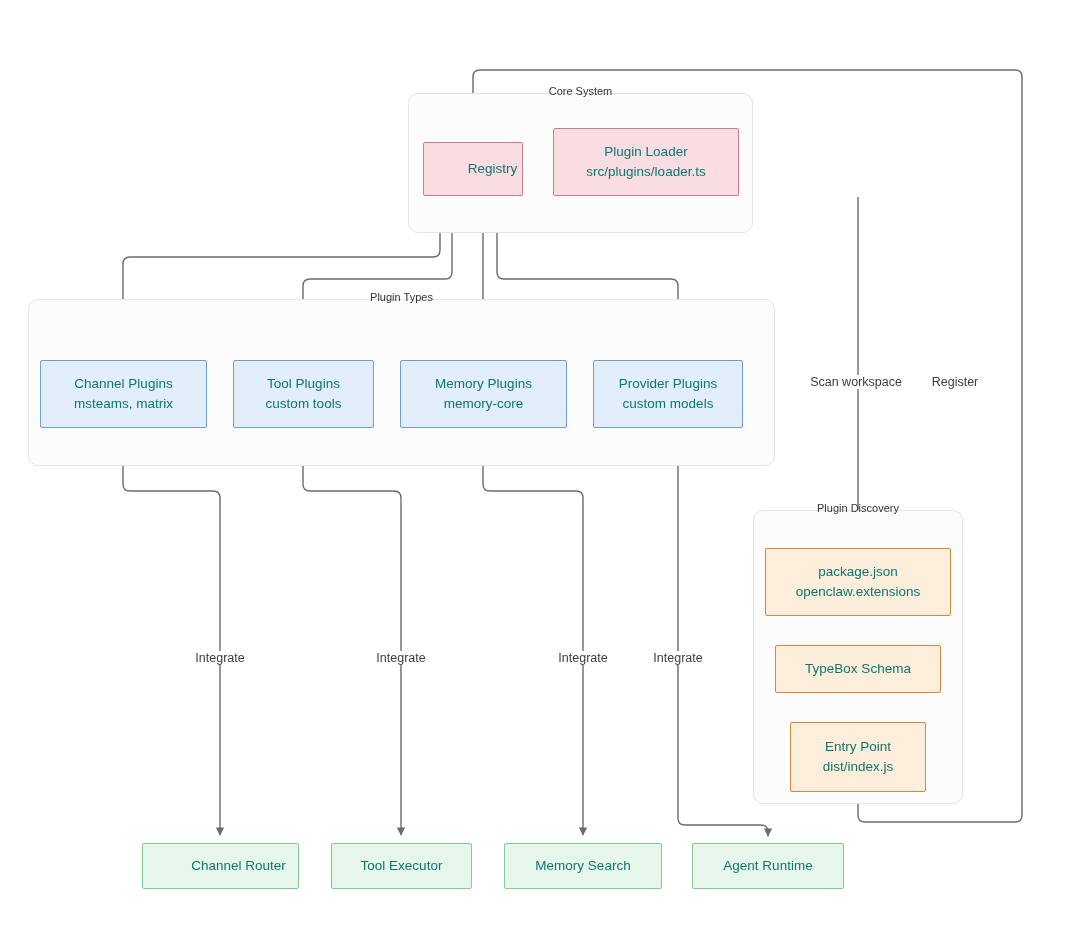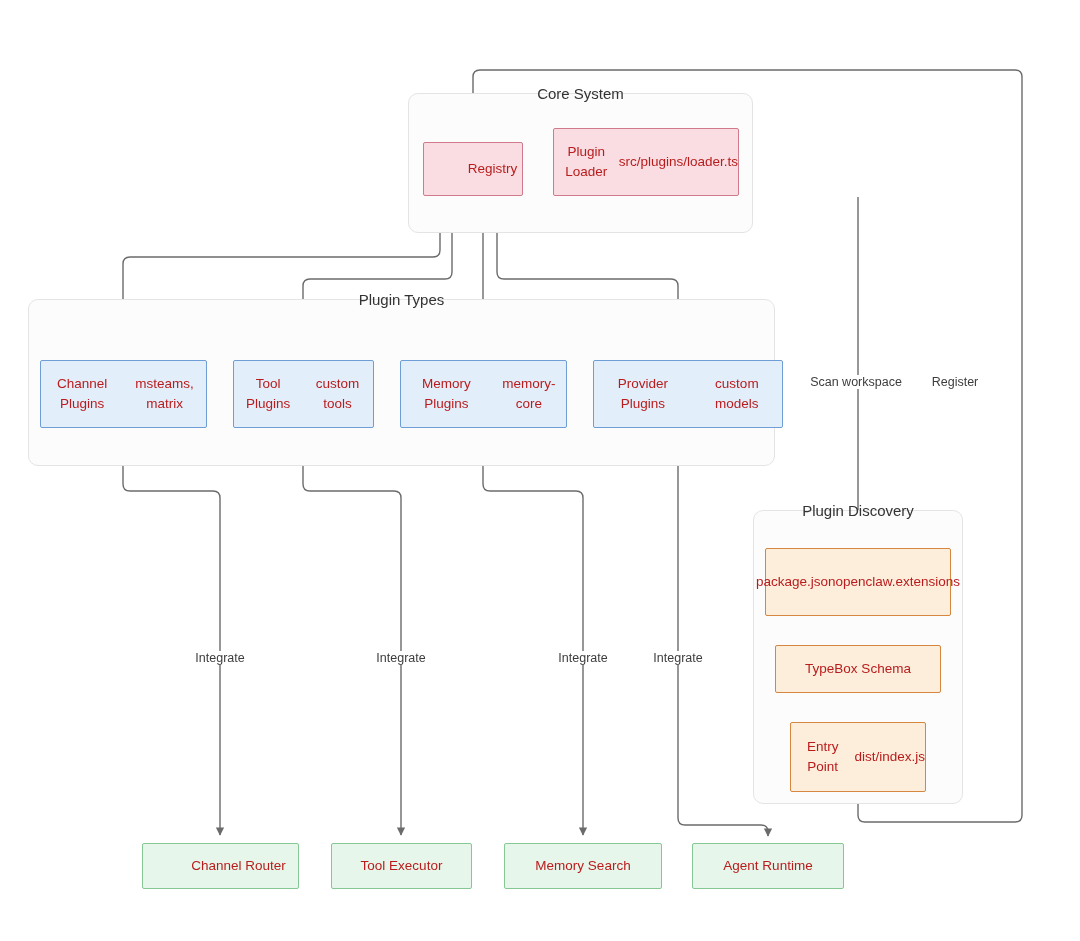--- a/index.html
+++ b/index.html
@@ -15,37 +15,37 @@
     position:absolute;
     border:1px solid #e4e4e4;
     border-radius:10px;
     background:#fcfcfc;
     box-sizing:border-box;
   }
   .group-title{
     position:absolute;
     top:-9px;left:0;right:0;
     text-align:center;
-    font-size:15px;
+    font-size:11px;
     color:#333333;
     background:transparent;
     white-space:nowrap;
   }
 
   .node{
     position:absolute;
     box-sizing:border-box;
     display:flex;
-    flex-direction:row;
+    flex-direction:column;
     align-items:center;
     justify-content:center;
     text-align:center;
     font-size:13.5px;
     line-height:1.45;
-    color:#b91c1c;
+    color:#0f766e;
     border-width:1.6px;
     border-style:solid;
     border-radius:2px;
   }
   .node .l2{display:block;}
 
   .n-pink  {background:#f9dde2;border-color:#d07b8c;}
   .n-blue  {background:#e3eefb;border-color:#6d9fd6;}
   .n-orange{background:#fdeedc;border-color:#d5873f;}
   .n-green {background:#e7f6ea;border-color:#86c894;}
@@ -125,21 +125,21 @@
   <div class="node n-blue" style="left:400px;top:360px;width:167px;height:68px;">
     <span class="l1">Memory Plugins</span>
     <span class="l2">memory-core</span>
   </div>
 
   <div class="node n-blue" style="left:233px;top:360px;width:141px;height:68px;">
     <span class="l1">Tool Plugins</span>
     <span class="l2">custom tools</span>
   </div>
 
-  <div class="node n-blue" style="left:593px;top:360px;width:190px;height:68px;">
+  <div class="node n-blue" style="left:593px;top:360px;width:150px;height:68px;">
     <span class="l1">Provider Plugins</span>
     <span class="l2">custom models</span>
   </div>
 
   <div class="group" style="left:753px;top:510px;width:210px;height:294px;">
     <div class="group-title">Plugin Discovery</div>
   </div>
 
   <div class="node n-orange" style="left:765px;top:548px;width:186px;height:68px;">
     <span class="l1">package.json</span>

